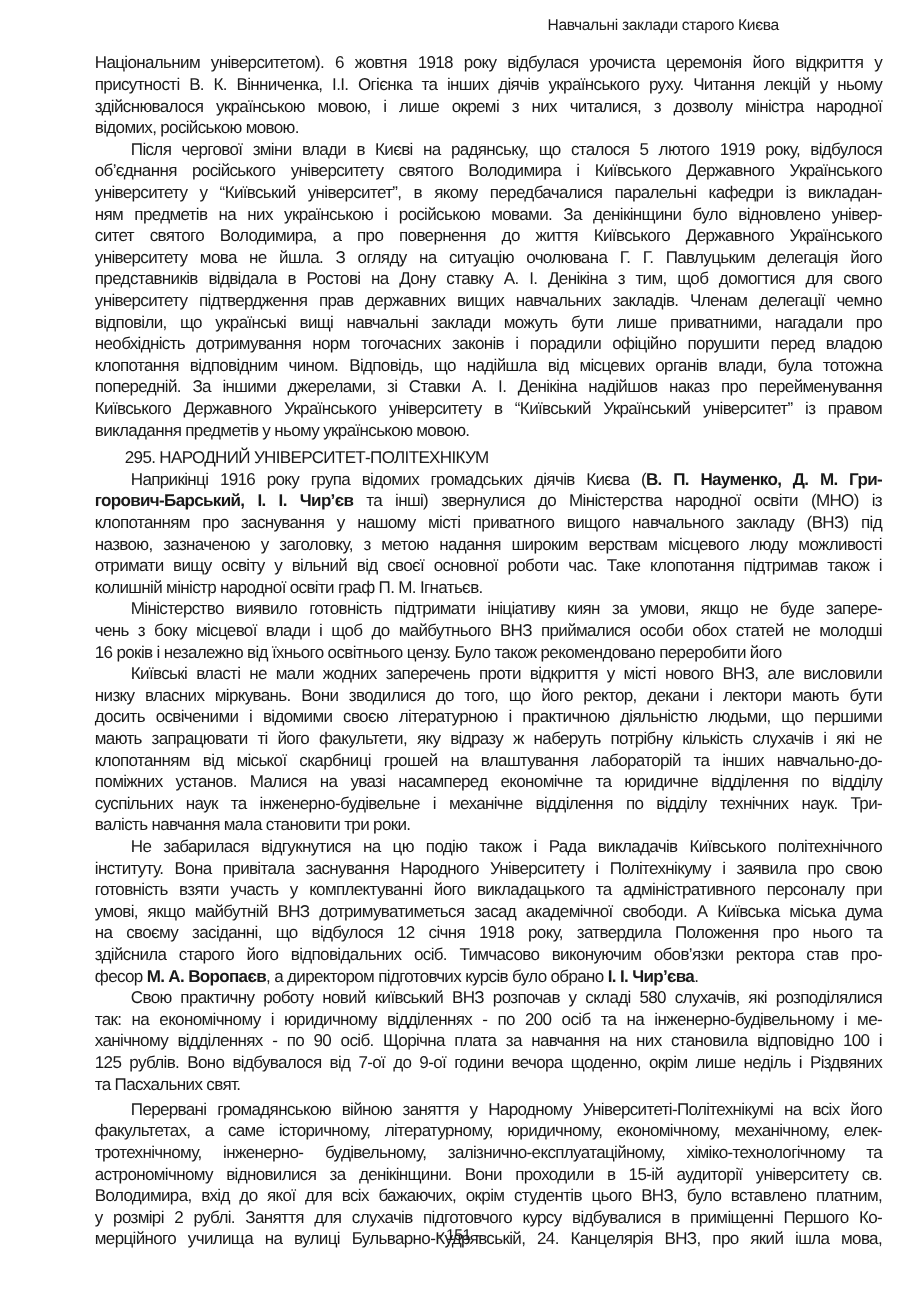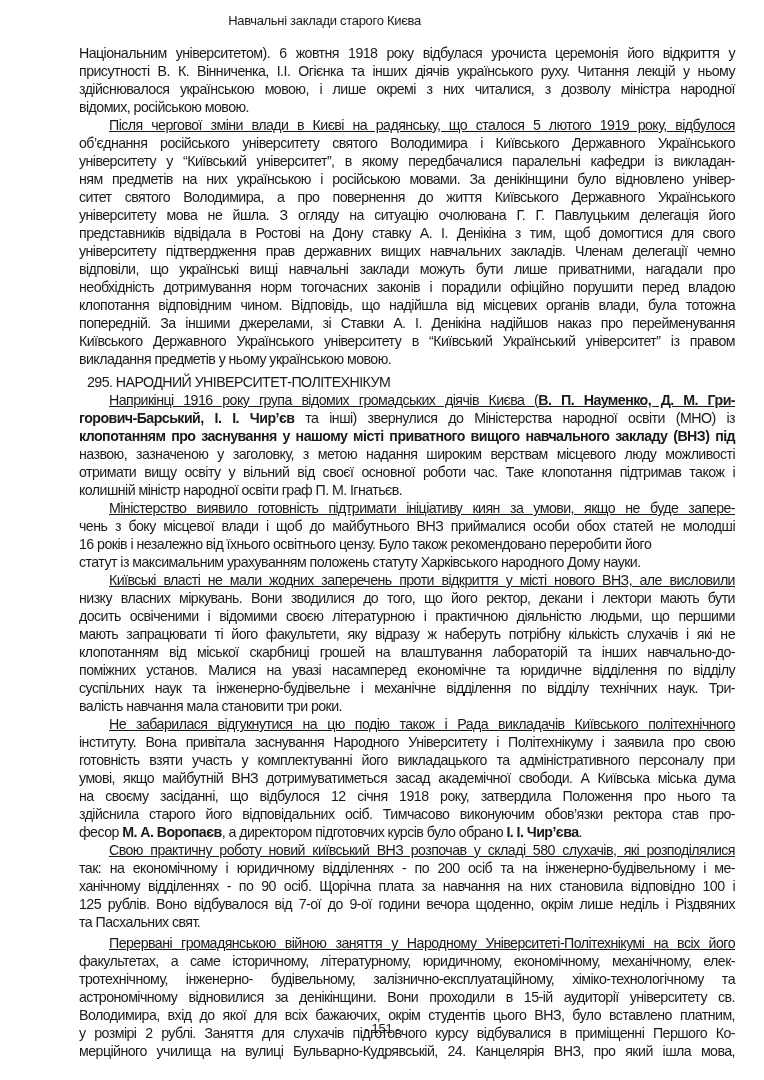--- a/index.html
+++ b/index.html
@@ -1,26 +1,26 @@
 <!DOCTYPE html>
 <html><head>
   <meta charset="utf-8">
   <style>
     html, body { margin: 0; padding: 0; background: #ffffff; }
     body { width: 764px; height: 1080px; position: relative; overflow: hidden;
            font-family: "Liberation Sans", sans-serif; color: #1a1a1a; }
-    .running-head { position: absolute; top: 13px; left: 0; width: 649px; text-align: center;
+    .running-head { position: absolute; top: 13px; left: 0; width: 649px; text-align: right;
                     font-size: 13px; letter-spacing: -0.3px; }
     .page { position: absolute; top: 44px; left: 79px; width: 656px; }
     .line { height: 18px; line-height: 18px; font-size: 14.2px; white-space: nowrap;
             letter-spacing: -0.55px; word-spacing: 0px; text-align: justify; text-align-last: justify;
             overflow: visible; }
     .line.last { text-align-last: left; }
-    .line.indent { padding-left: 30px; text-decoration: underline; }
-    .line.heading { padding-left: 8px; text-align-last: left; }
+    .line.indent { padding-left: 30px; }
+    .line.heading { padding-left: 8px; text-align-last: left; margin-left: 17px; }
     b { font-weight: bold; }
     .folio { position: absolute; top: 1021px; left: 0; width: 764px; text-align: center;
              font-size: 13px; letter-spacing: -0.3px; }
   </style>
 </head>
 <body>
 
 <div class="running-head">Навчальні заклади старого Києва</div>
 
 <div class="page">
@@ -41,29 +41,28 @@
   <div class="line"><span style="white-space: nowrap;">необхідність дотримування норм тогочасних законів і порадили офіційно порушити перед владою</span></div>
   <div class="line"><span style="white-space: nowrap;">клопотання відповідним чином. Відповідь, що надійшла від місцевих органів влади, була тотожна</span></div>
   <div class="line"><span style="white-space: nowrap;">попередній. За іншими джерелами, зі Ставки А. І. Денікіна надійшов наказ про перейменування</span></div>
   <div class="line"><span style="white-space: nowrap;">Київського Державного Українського університету в “Київський Український університет” із правом</span></div>
   <div class="line last"><span style="white-space: nowrap; margin-top: 44px;">викладання предметів у ньому українською мовою.</span></div>
 
   <div class="line heading" style="margin-top:5px;"><span style="white-space: nowrap;">295.  НАРОДНИЙ УНІВЕРСИТЕТ-ПОЛІТЕХНІКУМ</span></div>
 
   <div class="line indent"><span style="white-space: nowrap;"><span>Наприкінці 1916 року група відомих громадських діячів Києва (</span><b>В. П. Науменко, Д. М. Гри-</b></span></div>
   <div class="line"><span style="white-space: nowrap;"><b>горович-Барський, І. І. Чир’єв</b><span> та інші) звернулися до Міністерства народної освіти (МНО) із</span></span></div>
-  <div class="line"><span style="white-space: nowrap; font-weight: bold;">клопотанням про заснування у нашому місті приватного вищого навчального закладу (ВНЗ) під</span></div>
+  <div class="line"><span style="white-space: nowrap;">клопотанням про заснування у нашому місті приватного вищого навчального закладу (ВНЗ) під</span></div>
   <div class="line"><span style="white-space: nowrap;">назвою, зазначеною у заголовку, з метою надання широким верствам місцевого люду можливості</span></div>
   <div class="line"><span style="white-space: nowrap;">отримати вищу освіту у вільний від своєї основної роботи час. Таке клопотання підтримав також і</span></div>
   <div class="line last"><span style="white-space: nowrap;">колишній міністр народної освіти граф П. М. Ігнатьєв.</span></div>
 
   <div class="line indent"><span style="white-space: nowrap;">Міністерство виявило готовність підтримати ініціативу киян за умови, якщо не буде запере-</span></div>
   <div class="line"><span style="white-space: nowrap;">чень з боку місцевої влади і щоб до майбутнього ВНЗ приймалися особи обох статей не молодші</span></div>
   <div class="line last"><span style="white-space: nowrap;">16 років і незалежно від їхнього освітнього цензу. Було також рекомендовано переробити його</span></div>
-  <div class="line last"><span style="white-space: nowrap;">статут із максимальним урахуванням положень статуту Харківського народного Дому науки.</span></div>
 
   <div class="line indent"><span style="white-space: nowrap;">Київські власті не мали жодних заперечень проти відкриття у місті нового ВНЗ, але висловили</span></div>
   <div class="line"><span style="white-space: nowrap;">низку власних міркувань. Вони зводилися до того, що його ректор, декани і лектори мають бути</span></div>
   <div class="line"><span style="white-space: nowrap;">досить освіченими і відомими своєю літературною і практичною діяльністю людьми, що першими</span></div>
   <div class="line"><span style="white-space: nowrap;">мають запрацювати ті його факультети, яку відразу ж наберуть потрібну кількість слухачів і які не</span></div>
   <div class="line"><span style="white-space: nowrap;">клопотанням від міської скарбниці грошей на влаштування лабораторій та інших навчально-до-</span></div>
   <div class="line"><span style="white-space: nowrap;">поміжних установ. Малися на увазі насамперед економічне та юридичне відділення по відділу</span></div>
   <div class="line"><span style="white-space: nowrap;">суспільних наук та інженерно-будівельне і механічне відділення по відділу технічних наук. Три-</span></div>
   <div class="line last"><span style="white-space: nowrap;">валість навчання мала становити три роки.</span></div>
 

